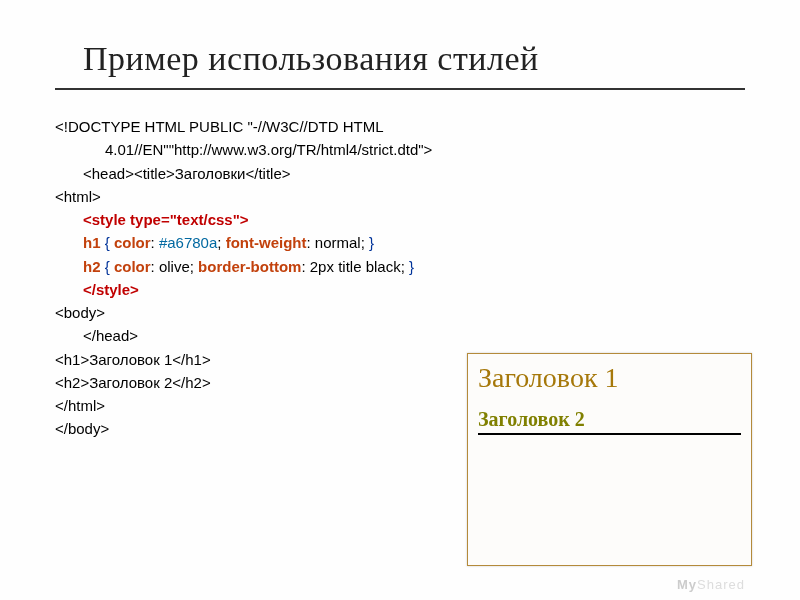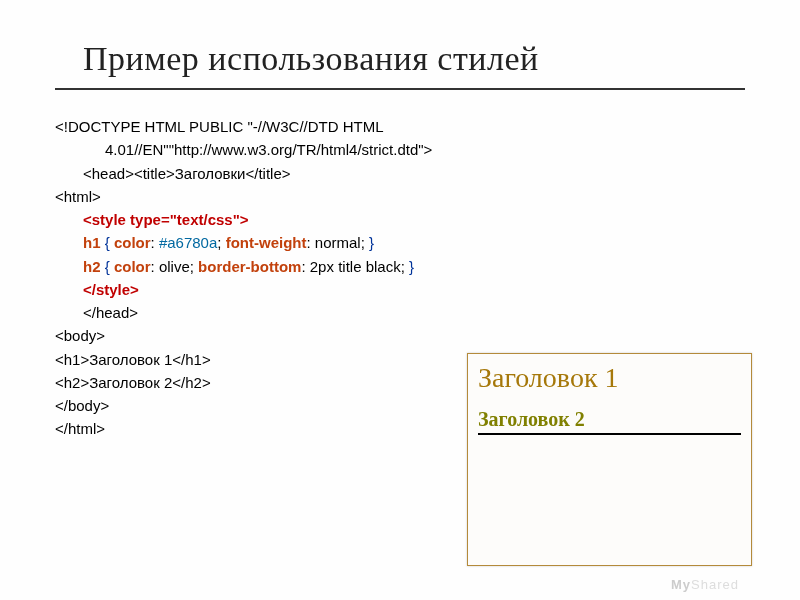--- a/index.html
+++ b/index.html
@@ -64,21 +64,21 @@
     .preview-h2 {
       font-family: "Times New Roman", serif;
       font-size: 20px;
       font-weight: bold;
       color: #808000;
       border-bottom: 2px solid #000;
       padding-bottom: 2px;
     }
     .watermark {
       position: absolute;
-      right: 61px;
+      right: 55px;
       bottom: 8px;
       font-size: 13px;
       color: #ddd;
       letter-spacing: 1px;
       font-family: Arial, sans-serif;
     }
     .wm-bold { color: #ccc; font-weight: bold; }
   </style>
 </head>
 <body>
@@ -88,26 +88,26 @@
 
 <div class="code-block">
   <div class="code-line">&lt;!DOCTYPE HTML PUBLIC "-//W3C//DTD HTML</div>
   <div class="code-line indent1">4.01//EN""http://www.w3.org/TR/html4/strict.dtd"&gt;</div>
   <div class="code-line indent2"><span>&lt;head&gt;&lt;title&gt;</span><span>Заголовки</span><span>&lt;/title&gt;</span></div>
   <div class="code-line">&lt;html&gt;</div>
   <div class="code-line indent2"><span class="red">&lt;style type="text/css"&gt;</span></div>
   <div class="code-line indent2"><span class="blue">h1</span><span class="navy"> { </span><span class="blue">color</span><span>: </span><span class="teal">#a6780a</span><span>; </span><span class="blue">font-weight</span><span>: </span><span>normal;</span><span class="navy"> }</span></div>
   <div class="code-line indent2"><span class="blue">h2</span><span class="navy"> { </span><span class="blue">color</span><span>: </span><span>olive</span><span>; </span><span class="blue">border-bottom</span><span>: </span><span>2px title black;</span><span class="navy"> }</span></div>
   <div class="code-line indent2"><span class="red">&lt;/style&gt;</span></div>
+  <div class="code-line">&lt;body&gt;</div>
   <div class="code-line indent2">&lt;/head&gt;</div>
-  <div class="code-line">&lt;body&gt;</div>
   <div class="code-line"><span>&lt;h1&gt;</span><span>Заголовок 1</span><span>&lt;/h1&gt;</span></div>
   <div class="code-line"><span>&lt;h2&gt;</span><span>Заголовок 2</span><span>&lt;/h2&gt;</span></div>
+  <div class="code-line">&lt;/html&gt;</div>
   <div class="code-line">&lt;/body&gt;</div>
-  <div class="code-line">&lt;/html&gt;</div>
 </div>
 
 <div class="preview-box">
   <div class="preview-h1">Заголовок 1</div>
   <div class="preview-h2">Заголовок 2</div>
 </div>
 
 <div class="watermark"><span class="wm-bold">My</span><span>Shared</span></div>
 
 </body></html>

